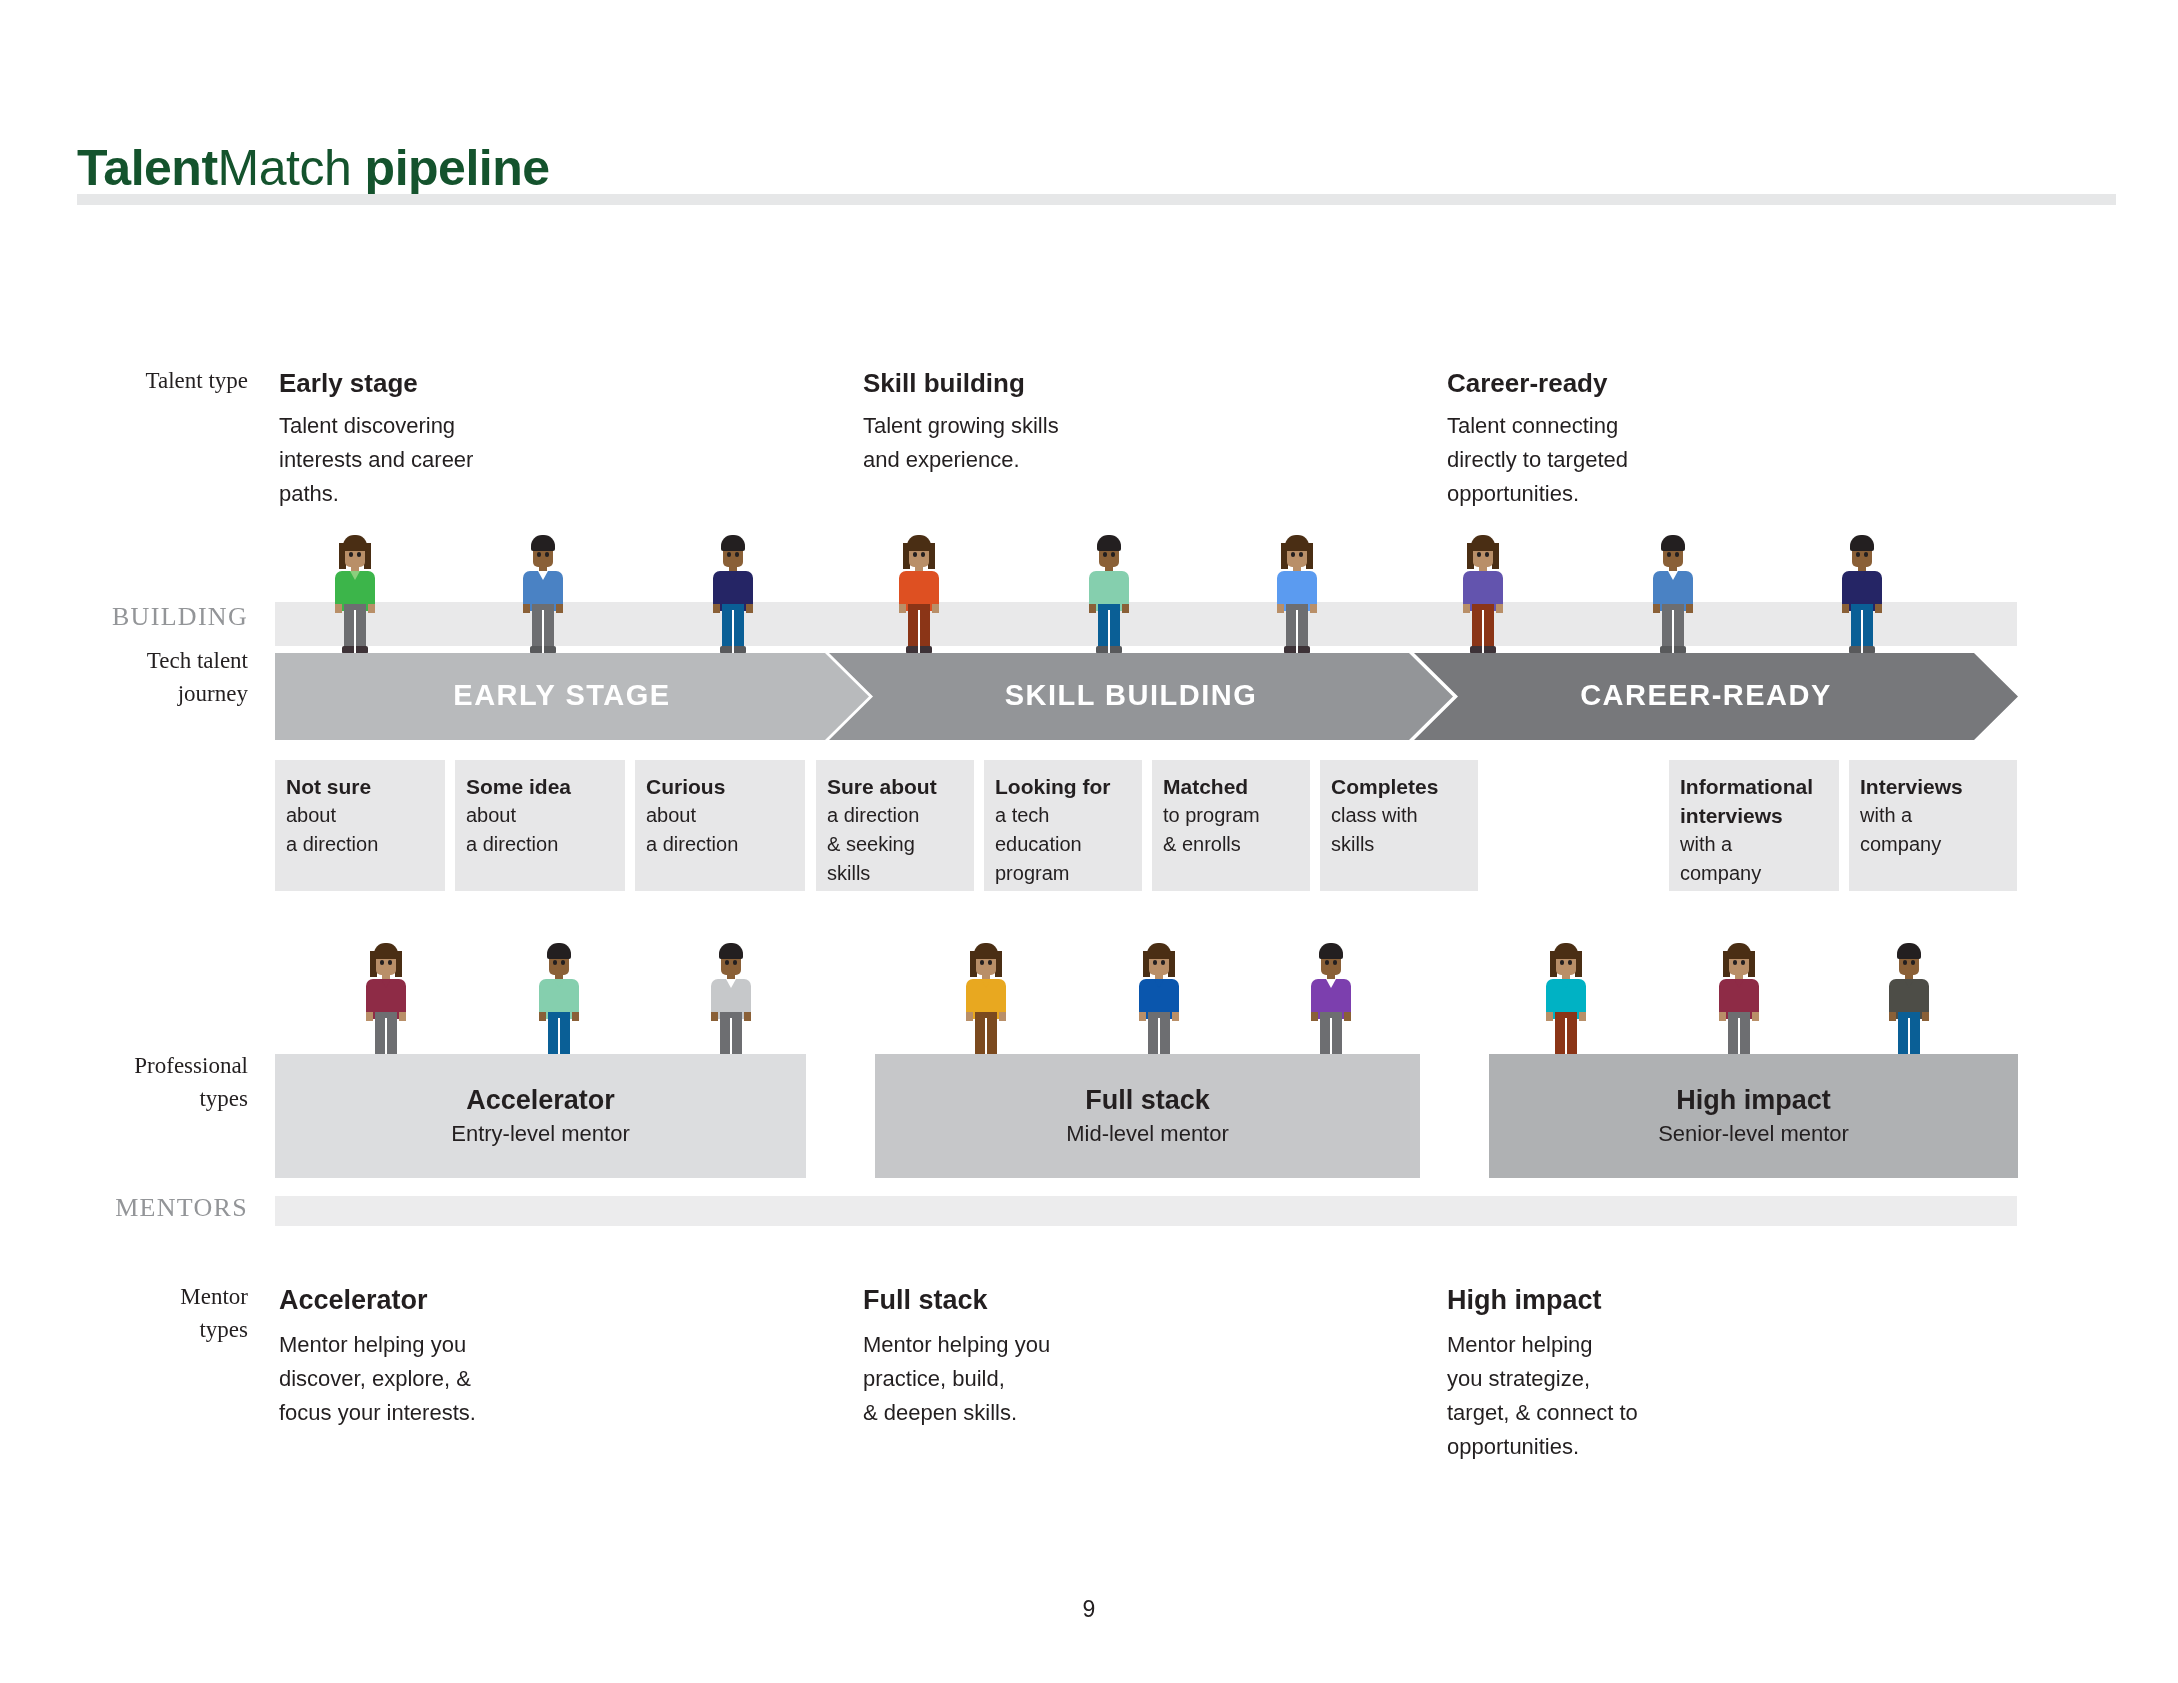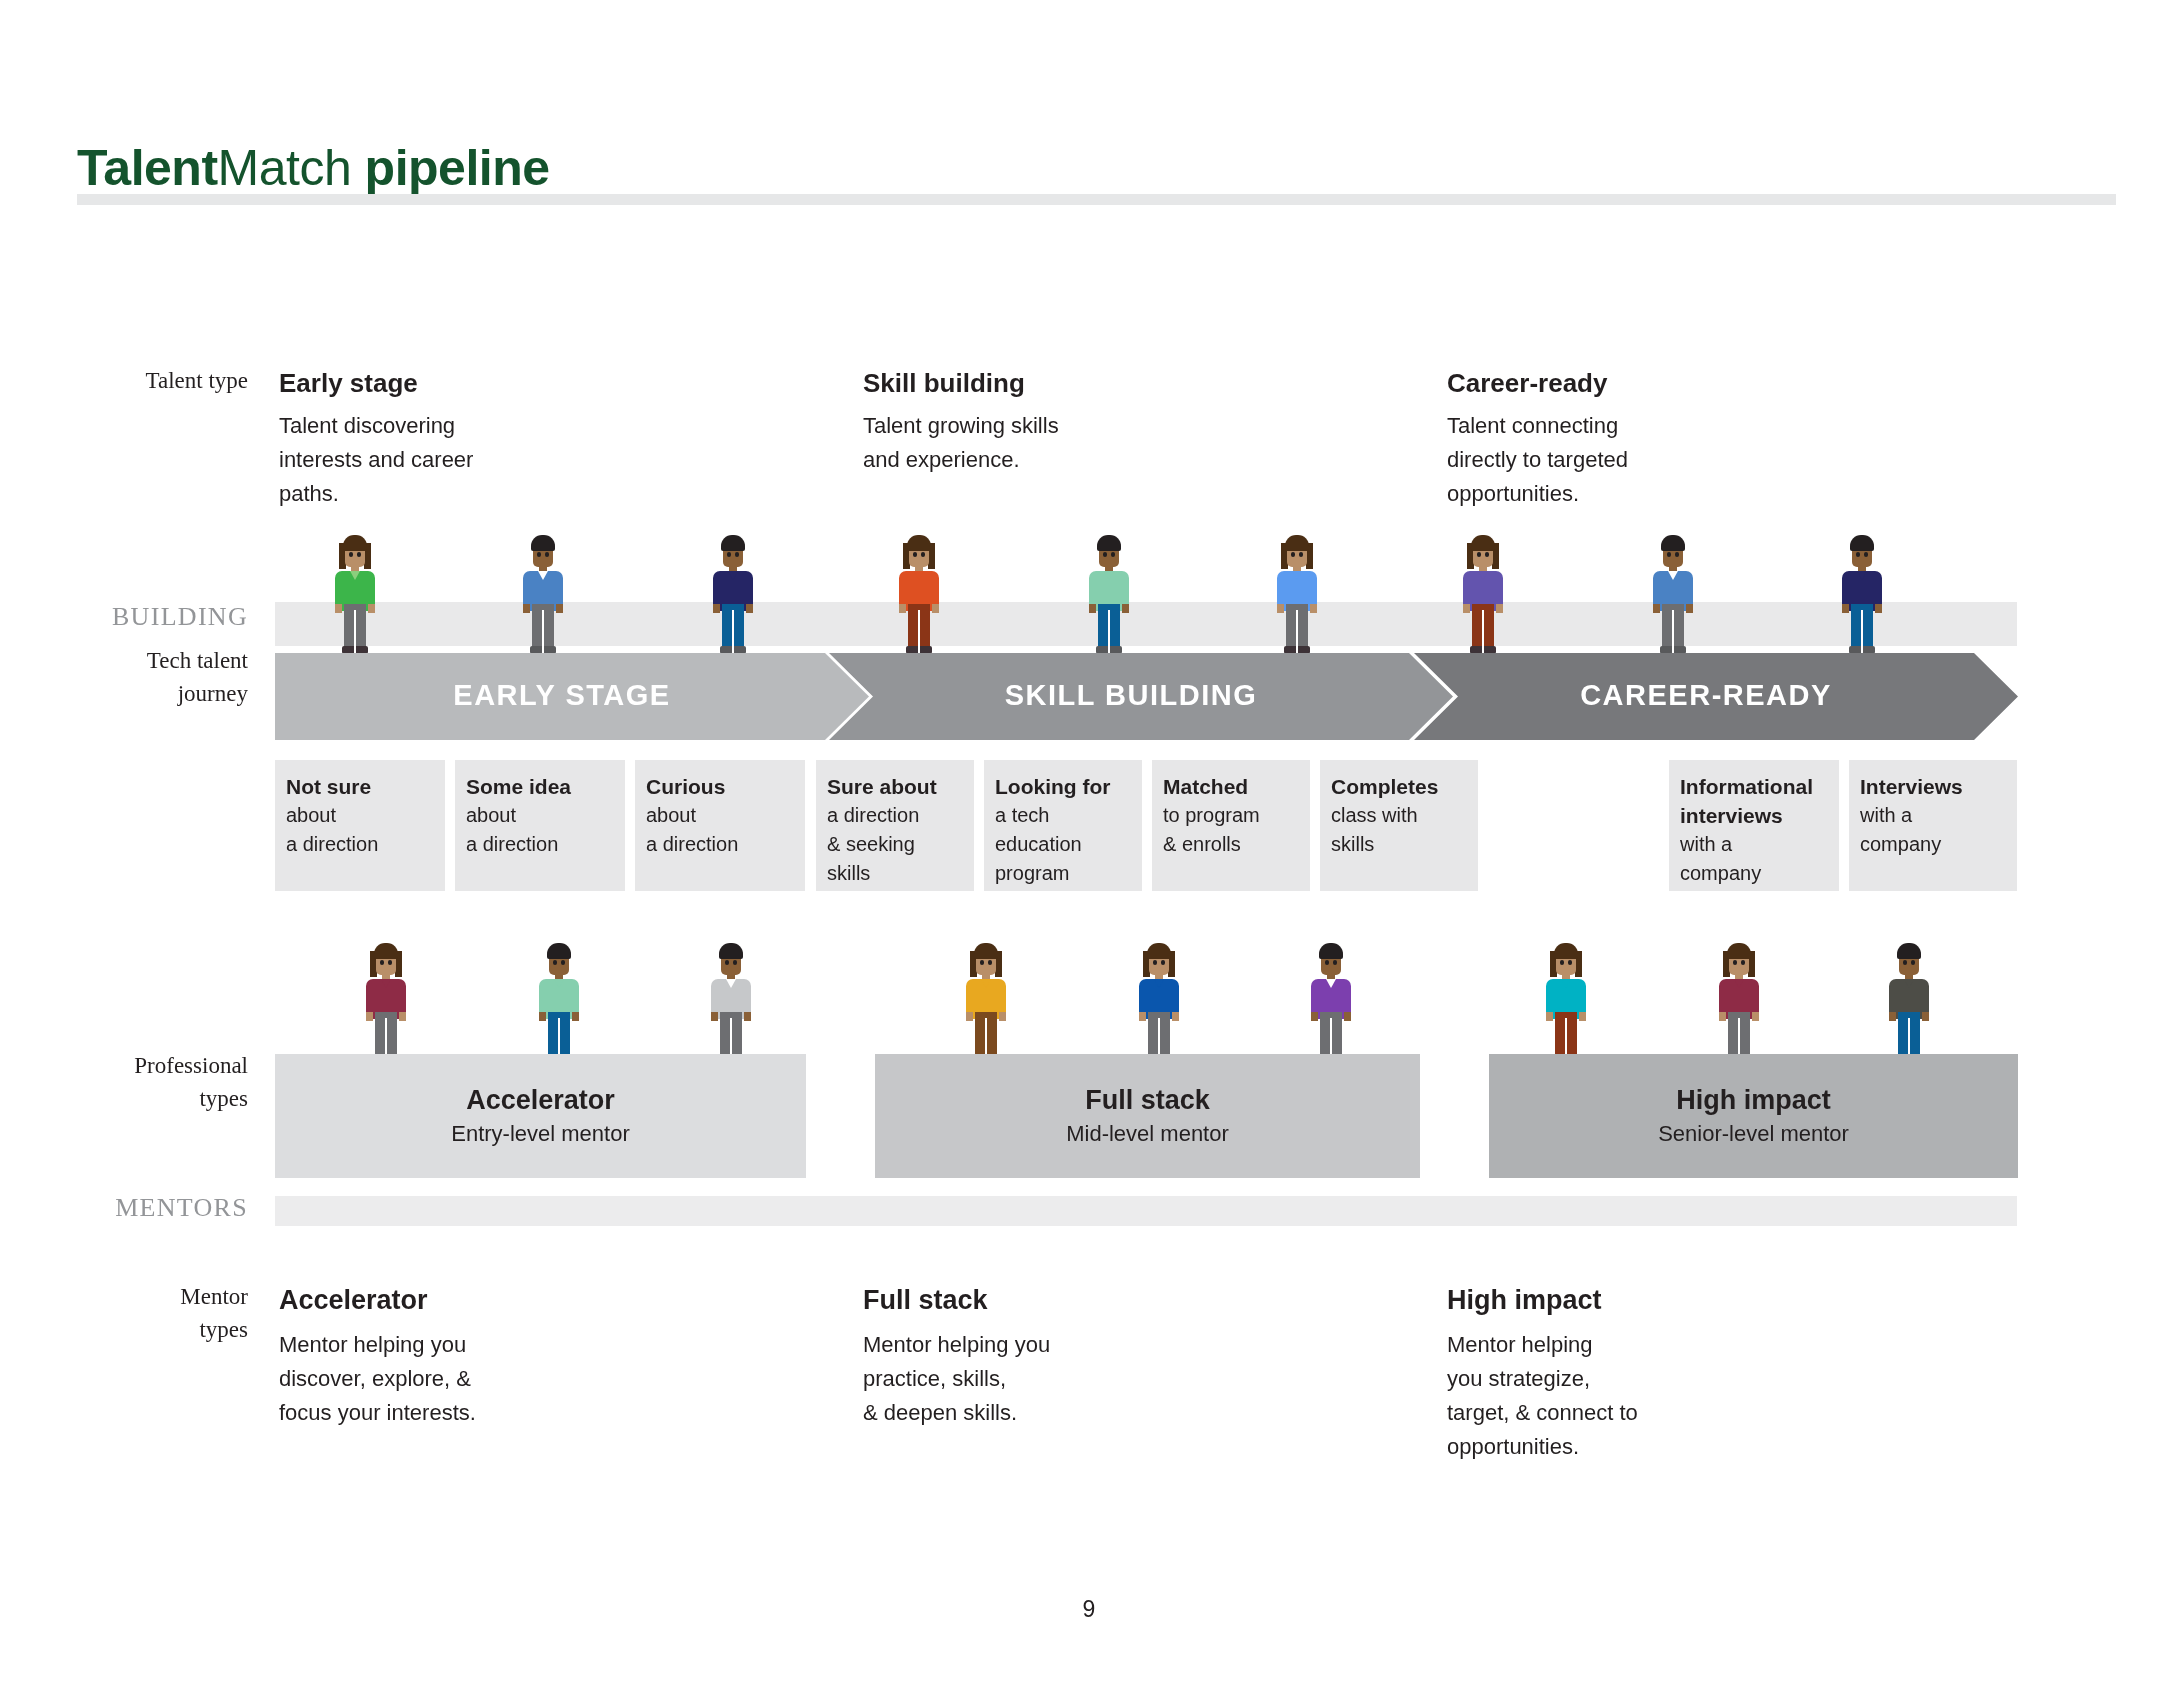--- a/index.html
+++ b/index.html
@@ -651,21 +651,21 @@
 
 <div class="mentor-block" style="left:279px;">
   <div class="mb-title">Accelerator</div>
   <div class="mb-desc">Mentor helping you</div>
   <div class="mb-desc">discover, explore, &amp;</div>
   <div class="mb-desc">focus your interests.</div>
 </div>
 <div class="mentor-block" style="left:863px;">
   <div class="mb-title">Full stack</div>
   <div class="mb-desc">Mentor helping you</div>
-  <div class="mb-desc">practice, skills,</div>
+  <div class="mb-desc">practice, build,</div>
   <div class="mb-desc">&amp; deepen skills.</div>
 </div>
 <div class="mentor-block" style="left:1447px;">
   <div class="mb-title">High impact</div>
   <div class="mb-desc">Mentor helping</div>
   <div class="mb-desc">you strategize,</div>
   <div class="mb-desc">target, &amp; connect to</div>
   <div class="mb-desc">opportunities.</div>
 </div>
 

